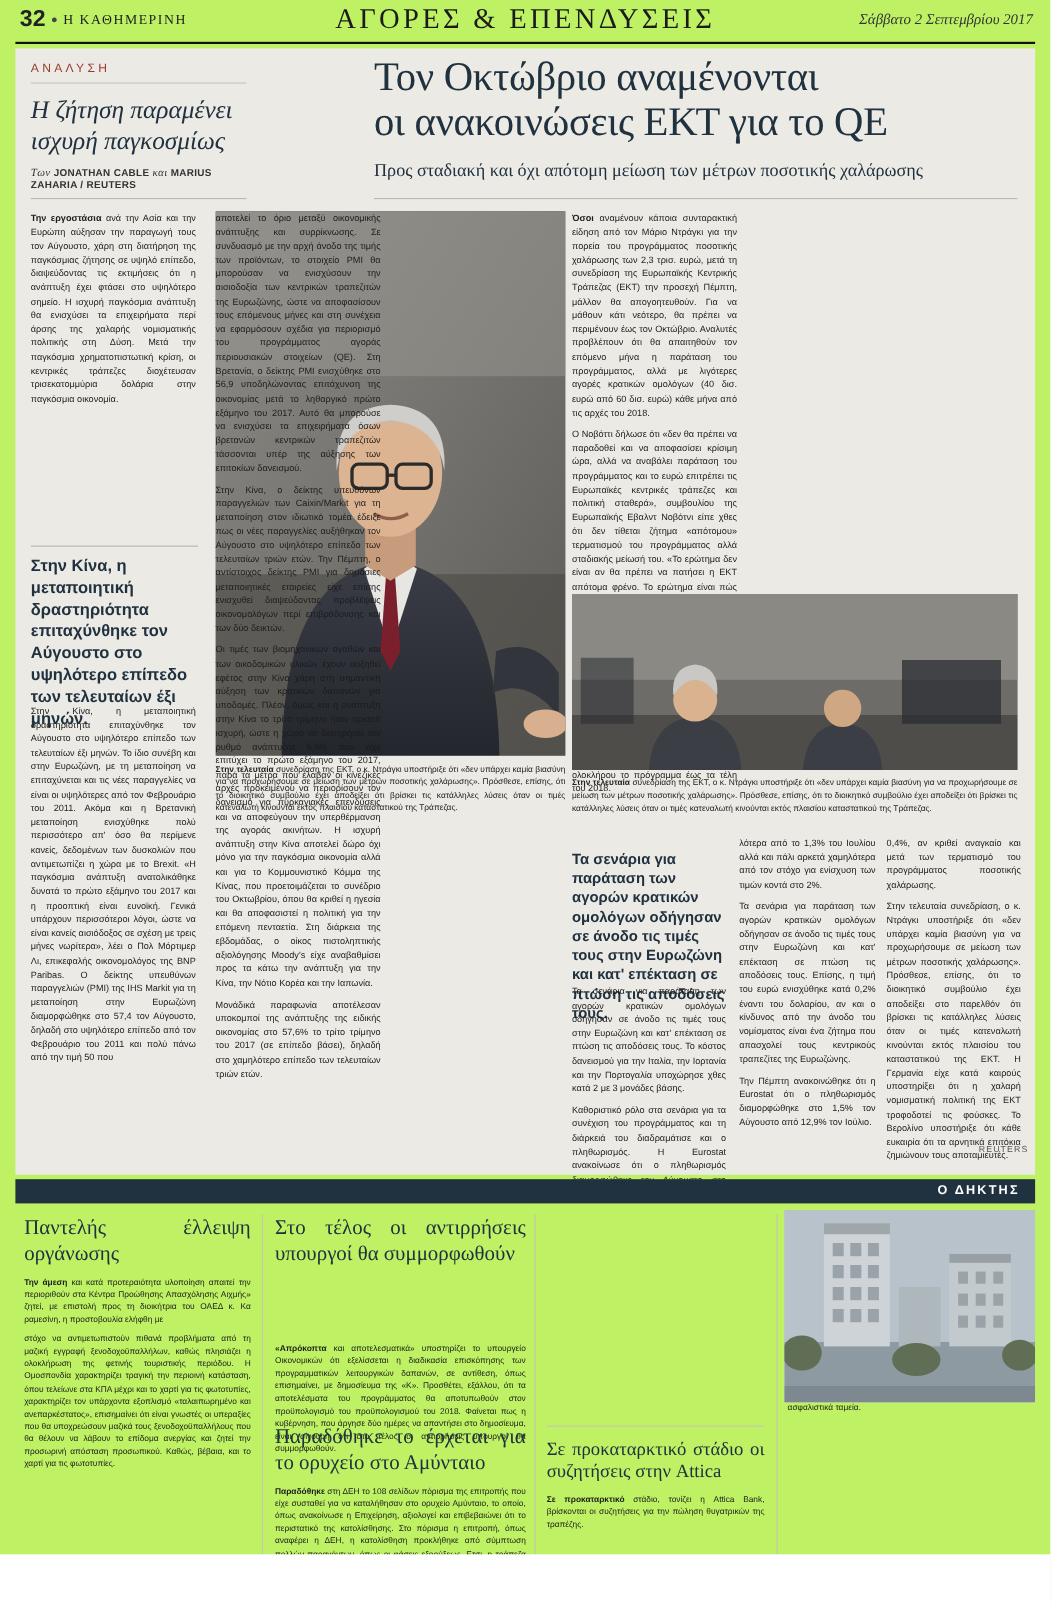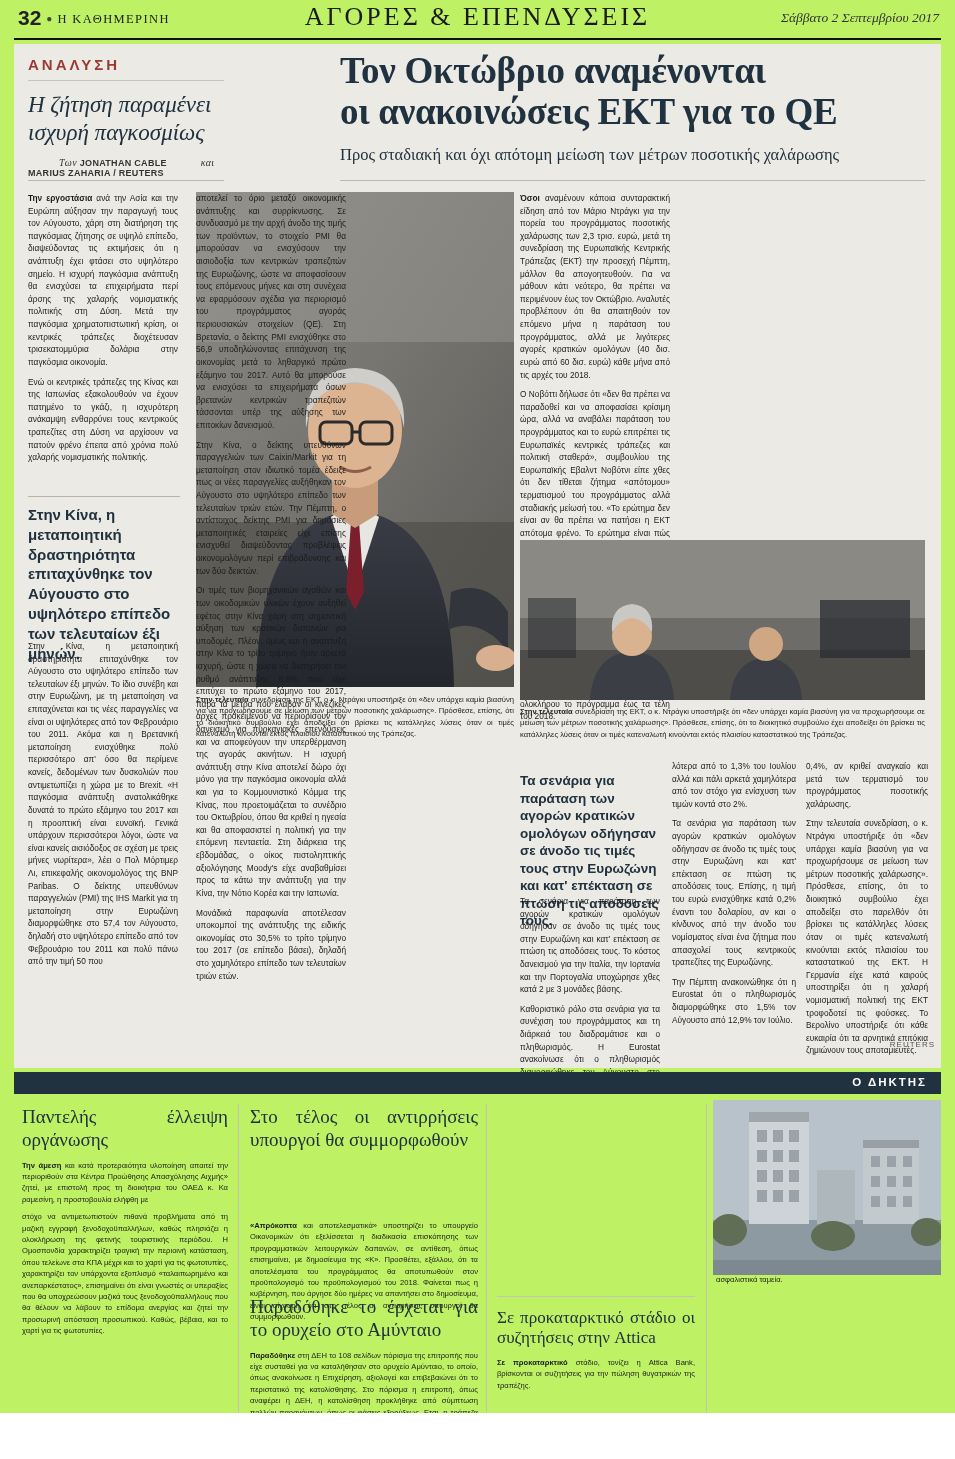--- a/index.html
+++ b/index.html
@@ -12,29 +12,29 @@
   .folio{position:absolute;left:18px;top:6px;font-family:"Liberation Sans",sans-serif;font-weight:bold;font-size:21px;color:#222;}
   .folio-dot{display:inline-block;margin:0 5px 0 5px;font-size:10px;vertical-align:3px;color:#444;}
   .paper-name{font-family:"Liberation Serif",serif;font-size:12.5px;letter-spacing:1.4px;color:#222;font-weight:normal;vertical-align:2px;}
   .section-title{position:absolute;left:0;top:2px;width:955px;text-align:center;font-family:"Liberation Serif",serif;font-size:26px;letter-spacing:3px;color:#1b1b1b;}
   .issue-date{position:absolute;right:16px;top:10px;font-family:"Liberation Serif",serif;font-style:italic;font-size:13.5px;color:#333;}
   .rule-top{position:absolute;left:14px;top:38px;width:927px;height:2px;background:#111;}
 
   
   .maingrey{position:absolute;left:14px;top:44px;width:927px;height:1024px;background:#eceae4;}
   .analysis-col{position:absolute;left:28px;top:56px;width:196px;}
-  .kicker{font-family:"Liberation Sans",sans-serif;font-size:15px;letter-spacing:3px;color:#9a3b32;font-weight:bold;}
+  .kicker{font-family:"Liberation Sans",sans-serif;font-size:11px;letter-spacing:3px;color:#9a3b32;font-weight:normal;}
   .kicker-rule{width:196px;height:1px;background:#c9c4ba;margin:7px 0 10px 0;}
   .an-head{font-family:"Liberation Serif",serif;font-style:italic;font-size:23px;line-height:1.22;color:#20313f;margin:0 0 10px 0;font-weight:normal;}
   .byline{font-family:"Liberation Sans",sans-serif;font-size:9px;letter-spacing:.3px;color:#333;}
   .byline b{font-weight:bold;}
-  .byline .ton{font-family:"Liberation Serif",serif;font-style:italic;font-size:10px;margin-left:31px;}
+  .byline .ton{font-family:"Liberation Serif",serif;font-style:italic;font-size:10px;}
 
   .headline-wrap{position:absolute;left:340px;top:50px;width:585px;}
-  h1.main-head{font-family:"Liberation Serif",serif;font-size:37px;line-height:1.12;color:#20313f;margin:0;font-weight:bold;letter-spacing:-0.3px;}
+  h1.main-head{font-family:"Liberation Serif",serif;font-size:37px;line-height:1.12;color:#20313f;margin:0;font-weight:normal;letter-spacing:-0.3px;}
   .subhead{font-family:"Liberation Serif",serif;font-size:16.5px;color:#20313f;margin-top:12px;}
   .rule-head{position:absolute;left:340px;top:180px;width:585px;height:1px;background:#bdb8ae;}
   .rule-left{position:absolute;left:28px;top:180px;width:196px;height:1px;background:#bdb8ae;}
 
   
   .col{position:absolute;font-family:"Liberation Sans",sans-serif;font-size:8.3px;line-height:1.52;color:#1c1c1c;text-align:justify;}
   .col p{margin:0 0 7px 0;}
   .col b{font-weight:bold;}
   .c1{left:28px;top:192px;width:150px;}
   .c2{left:196px;top:192px;width:150px;}
@@ -107,21 +107,20 @@
 
   <div class="headline-wrap">
     <h1 class="main-head">Τον Οκτώβριο αναμένονται<br>οι ανακοινώσεις ΕΚΤ για το QE</h1>
     <div class="subhead">Προς σταδιακή και όχι απότομη μείωση των μέτρων ποσοτικής χαλάρωσης</div>
   </div>
   <div class="rule-head"></div>
   <div class="rule-left"></div>
 
   <div class="col c1">
       <p><b>Την εργοστάσια</b> ανά την Ασία και την Ευρώπη αύξησαν την παραγωγή τους τον Αύγουστο, χάρη στη διατήρηση της παγκόσμιας ζήτησης σε υψηλό επίπεδο, διαψεύδοντας τις εκτιμήσεις ότι η ανάπτυξη έχει φτάσει στο υψηλότερο σημείο. Η ισχυρή παγκόσμια ανάπτυξη θα ενισχύσει τα επιχειρήματα περί άρσης της χαλαρής νομισματικής πολιτικής στη Δύση. Μετά την παγκόσμια χρηματοπιστωτική κρίση, οι κεντρικές τράπεζες διοχέτευσαν τρισεκατομμύρια δολάρια στην παγκόσμια οικονομία.</p>
-      <p>Ενώ οι κεντρικές τράπεζες της Κίνας και της Ιαπωνίας εξακολουθούν να έχουν πατημένο το γκάζι, η ισχυρότερη ανάκαμψη ενθαρρύνει τους κεντρικούς τραπεζίτες στη Δύση να αρχίσουν να πατούν φρένο έπειτα από χρόνια πολύ χαλαρής νομισματικής πολιτικής.</p>
     </div>
   <div class="col c1b">
       <p>Στην Κίνα, η μεταποιητική δραστηριότητα επιταχύνθηκε τον Αύγουστο στο υψηλότερο επίπεδο των τελευταίων έξι μηνών. Το ίδιο συνέβη και στην Ευρωζώνη, με τη μεταποίηση να επιταχύνεται και τις νέες παραγγελίες να είναι οι υψηλότερες από τον Φεβρουάριο του 2011. Ακόμα και η Βρετανική μεταποίηση ενισχύθηκε πολύ περισσότερο απ' όσο θα περίμενε κανείς, δεδομένων των δυσκολιών που αντιμετωπίζει η χώρα με το Brexit. «Η παγκόσμια ανάπτυξη ανατολικάθηκε δυνατά το πρώτο εξάμηνο του 2017 και η προοπτική είναι ευνοϊκή. Γενικά υπάρχουν περισσότεροι λόγοι, ώστε να είναι κανείς αισιόδοξος σε σχέση με τρεις μήνες νωρίτερα», λέει ο Πολ Μόρτιμερ Λι, επικεφαλής οικονομολόγος της BNP Paribas. Ο δείκτης υπευθύνων παραγγελιών (PMI) της IHS Markit για τη μεταποίηση στην Ευρωζώνη διαμορφώθηκε στο 57,4 τον Αύγουστο, δηλαδή στο υψηλότερο επίπεδο από τον Φεβρουάριο του 2011 και πολύ πάνω από την τιμή 50 που</p>
     </div>
 
   <div class="pullbox-rule"></div>
   <div class="pullbox">Στην Κίνα, η μεταποιητική δραστηριότητα επιταχύνθηκε τον Αύγουστο στο υψηλότερο επίπεδο των τελευταίων έξι μηνών.</div>
 
   <div class="photo">
     <svg width="318" height="495" viewBox="0 0 318 495">
@@ -163,21 +162,21 @@
       <path d="M255 400 C280 390 300 400 312 420 L312 460 C295 436 272 428 252 438 Z" fill="#32353c"></path>
       <ellipse cx="300" cy="466" rx="20" ry="13" fill="#d8b08f"></ellipse>
     </svg>
   </div>
   <div class="photo-cap"><b>Στην τελευταία</b> συνεδρίαση της ΕΚΤ, ο κ. Ντράγκι υποστήριξε ότι «δεν υπάρχει καμία βιασύνη για να προχωρήσουμε σε μείωση των μέτρων ποσοτικής χαλάρωσης». Πρόσθεσε, επίσης, ότι το διοικητικό συμβούλιο έχει αποδείξει ότι βρίσκει τις κατάλληλες λύσεις όταν οι τιμές κατεναλωτή κινούνται εκτός πλαισίου καταστατικού της Τράπεζας.</div>
 
   <div class="col c2">
       <p>αποτελεί το όριο μεταξύ οικονομικής ανάπτυξης και συρρίκνωσης. Σε συνδυασμό με την αρχή άνοδο της τιμής των προϊόντων, το στοιχείο PMI θα μπορούσαν να ενισχύσουν την αισιοδοξία των κεντρικών τραπεζιτών της Ευρωζώνης, ώστε να αποφασίσουν τους επόμενους μήνες και στη συνέχεια να εφαρμόσουν σχέδια για περιορισμό του προγράμματος αγοράς περιουσιακών στοιχείων (QE). Στη Βρετανία, ο δείκτης PMI ενισχύθηκε στο 56,9 υποδηλώνοντας επιτάχυνση της οικονομίας μετά το ληθαργικό πρώτο εξάμηνο του 2017. Αυτό θα μπορούσε να ενισχύσει τα επιχειρήματα όσων βρετανών κεντρικών τραπεζιτών τάσσονται υπέρ της αύξησης των επιτοκίων δανεισμού.</p>
       <p>Στην Κίνα, ο δείκτης υπευθύνων παραγγελιών των Caixin/Markit για τη μεταποίηση στον ιδιωτικό τομέα έδειξε πως οι νέες παραγγελίες αυξήθηκαν τον Αύγουστο στο υψηλότερο επίπεδο των τελευταίων τριών ετών. Την Πέμπτη, ο αντίστοιχος δείκτης PMI για δημόσιες μεταποιητικές εταιρείες είχε επίσης ενισχυθεί διαψεύδοντας προβλέψεις οικονομολόγων περί επιβράδυνσης και των δύο δεικτών.</p>
       <p>Οι τιμές των βιομηχανικών αγαθών και των οικοδομικών υλικών έχουν αυξηθεί εφέτος στην Κίνα χάρη στη σημαντική αύξηση των κρατικών δαπανών για υποδομές. Πλέον, όμως και η ανάπτυξη στην Κίνα το τρίτο τρίμηνο ήταν αρκετά ισχυρή, ώστε η χώρα να διατηρήσει τον ρυθμό ανάπτυξης 6,9% που είχε επιτύχει το πρώτο εξάμηνο του 2017, παρά τα μέτρα που έλαβαν οι κινεζικές αρχές προκειμένου να περιορίσουν τον δανεισμό για πυρκαγιακές επενδύσεις και να αποφεύγουν την υπερθέρμανση της αγοράς ακινήτων. Η ισχυρή ανάπτυξη στην Κίνα αποτελεί δώρο όχι μόνο για την παγκόσμια οικονομία αλλά και για το Κομμουνιστικό Κόμμα της Κίνας, που προετοιμάζεται το συνέδριο του Οκτωβρίου, όπου θα κριθεί η ηγεσία και θα αποφασιστεί η πολιτική για την επόμενη πενταετία. Στη διάρκεια της εβδομάδας, ο οίκος πιστοληπτικής αξιολόγησης Moody's είχε αναβαθμίσει προς τα κάτω την ανάπτυξη για την Κίνα, την Νότιο Κορέα και την Ιαπωνία.</p>
-      <p>Μονάδικά παραφωνία αποτέλεσαν υποκομποί της ανάπτυξης της ειδικής οικονομίας στο 30,5% το τρίτο τρίμηνο του 2017 (σε επίπεδο βάσει), δηλαδή στο χαμηλότερο επίπεδο των τελευταίων τριών ετών.</p>
+      <p>Μονάδικά παραφωνία αποτέλεσαν υποκομποί της ανάπτυξης της ειδικής οικονομίας στο 57,6% το τρίτο τρίμηνο του 2017 (σε επίπεδο βάσει), δηλαδή στο χαμηλότερο επίπεδο των τελευταίων τριών ετών.</p>
     </div>
   <div class="col c3">
       <p><b>Όσοι</b> αναμένουν κάποια συνταρακτική είδηση από τον Μάριο Ντράγκι για την πορεία του προγράμματος ποσοτικής χαλάρωσης των 2,3 τρισ. ευρώ, μετά τη συνεδρίαση της Ευρωπαϊκής Κεντρικής Τράπεζας (ΕΚΤ) την προσεχή Πέμπτη, μάλλον θα απογοητευθούν. Για να μάθουν κάτι νεότερο, θα πρέπει να περιμένουν έως τον Οκτώβριο. Αναλυτές προβλέπουν ότι θα απαιτηθούν τον επόμενο μήνα η παράταση του προγράμματος, αλλά με λιγότερες αγορές κρατικών ομολόγων (40 δισ. ευρώ από 60 δισ. ευρώ) κάθε μήνα από τις αρχές του 2018.</p>
       <p>Ο Νοβόττι δήλωσε ότι «δεν θα πρέπει να παραδοθεί και να αποφασίσει κρίσιμη ώρα, αλλά να αναβάλει παράταση του προγράμματος και το ευρώ επιτρέπει τις Ευρωπαϊκές κεντρικές τράπεζες και πολιτική σταθερά», συμβουλίου της Ευρωπαϊκής Εβαλντ Νοβότνι είπε χθες ότι δεν τίθεται ζήτημα «απότομου» τερματισμού του προγράμματος αλλά σταδιακής μείωσή του. «Το ερώτημα δεν είναι αν θα πρέπει να πατήσει η ΕΚΤ απότομα φρένο. Το ερώτημα είναι πώς θα εξελιχθούμε σε φάση εξομάλυνσης», δήλωσε ο κεντρικός τραπεζίτης, στο πλαίσιο των εργασιών ενός οικονομικού συνεδρίου που έγινε στην Αυστρία.</p>
       <p>Δημοσκόπηση την οποία έκανε το πρακτορείο Reuters και πήραν μέρος 66 οικονομολόγοι, κατέληξε στην εκτίμηση ότι η ΕΚΤ θα αναγγείλει μείωση των μέτρων ποσοτικής χαλάρωσης και ειδικότερα ότι θα μειώσει τις αγορές κρατικών ομολόγων της Ευρωζώνης τον Οκτώβριο, με στόχο να ματαιωθεί εξ ολοκλήρου το πρόγραμμα έως τα τέλη του 2018.</p>
     </div>
 
   <div class="photo2">
     <svg width="405" height="160" viewBox="0 0 405 160">
       <rect width="405" height="160" fill="#6e6c68"></rect>

